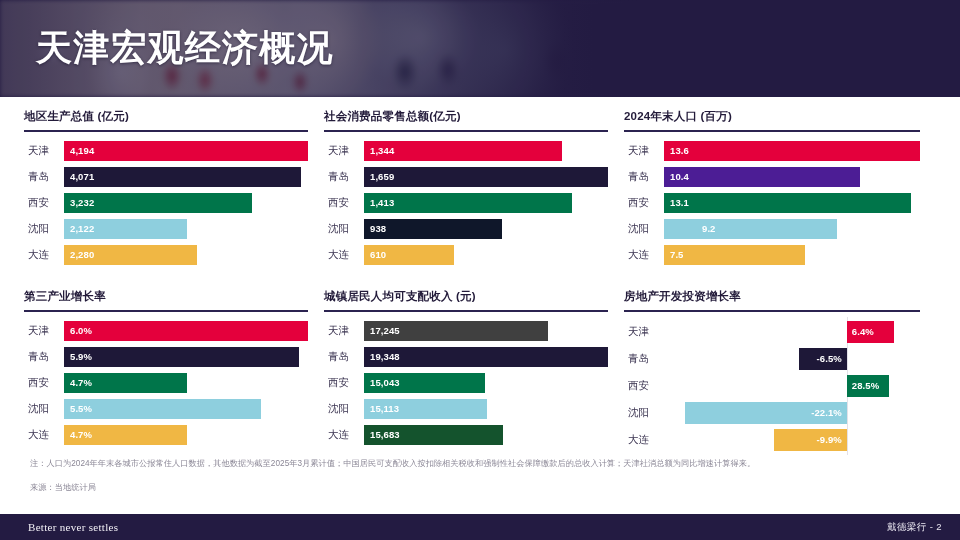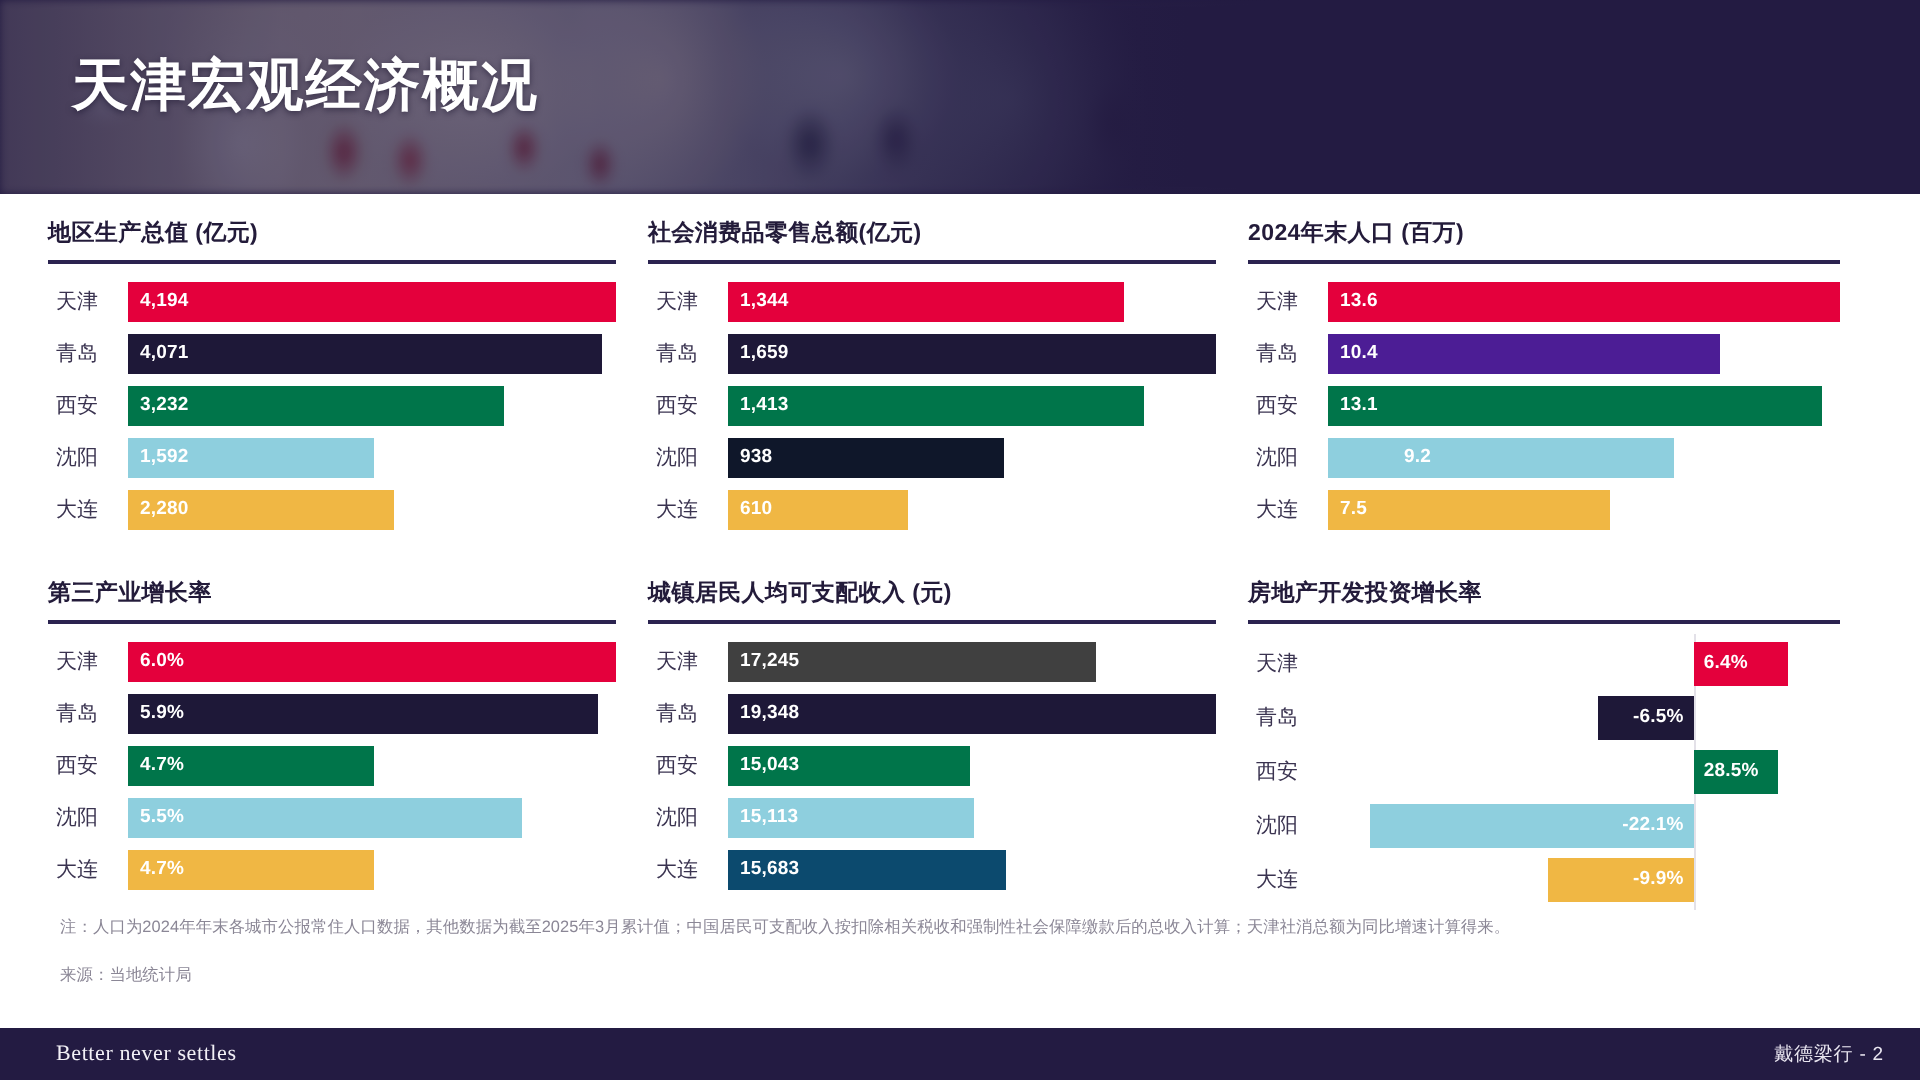--- a/index.html
+++ b/index.html
@@ -82,21 +82,21 @@
     position: absolute;
     top: 0; left: 560px;
     width: 160px; height: 97px;
     background: linear-gradient(90deg, rgba(35,27,66,0) 0%, #231b42 100%);
   }
 
   .header-title {
     position: absolute;
     left: 36px;
     top: 24px;
-    font-size: 28px;
+    font-size: 36px;
     font-weight: bold;
     color: #ffffff;
     letter-spacing: 1.2px;
     z-index: 5;
     text-shadow: 0 1px 3px rgba(20,15,40,0.55);
   }
 
   
   .grid {
     position: absolute;
@@ -303,21 +303,21 @@
             <div class="bar-track">
               <div class="bar" style="width: 77.0625%; background: rgb(0, 117, 74);">
                 <span class="bar-value">3,232</span>
               </div>
             </div>
           </div>
           <div class="row">
             <div class="row-label">沈阳</div>
             <div class="bar-track">
               <div class="bar" style="width: 50.5961%; background: rgb(142, 207, 222);">
-                <span class="bar-value">1,592</span>
+                <span class="bar-value">2,122</span>
               </div>
             </div>
           </div>
           <div class="row">
             <div class="row-label">大连</div>
             <div class="bar-track">
               <div class="bar" style="width: 54.3634%; background: rgb(240, 183, 68);">
                 <span class="bar-value">2,280</span>
               </div>
             </div>
@@ -498,21 +498,21 @@
             <div class="row-label">沈阳</div>
             <div class="bar-track">
               <div class="bar" style="width: 50.2762%; background: rgb(142, 207, 222);">
                 <span class="bar-value">15,113</span>
               </div>
             </div>
           </div>
           <div class="row">
             <div class="row-label">大连</div>
             <div class="bar-track">
-              <div class="bar" style="width: 56.9686%; background: #0c4a6e;">
+              <div class="bar" style="width: 56.9686%; background: #14532d;">
                 <span class="bar-value">15,683</span>
               </div>
             </div>
           </div>
         </div>
     </div>
 
     <div class="panel">
       <div class="panel-title">房地产开发投资增长率</div>
       <div class="panel-rule"></div>

